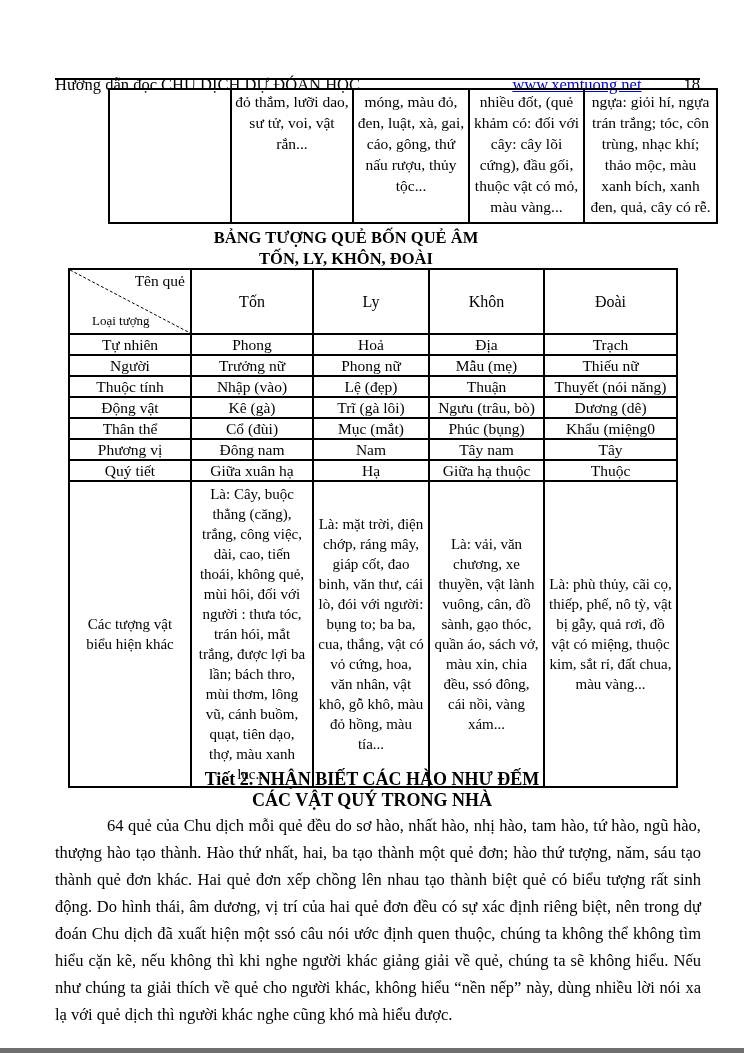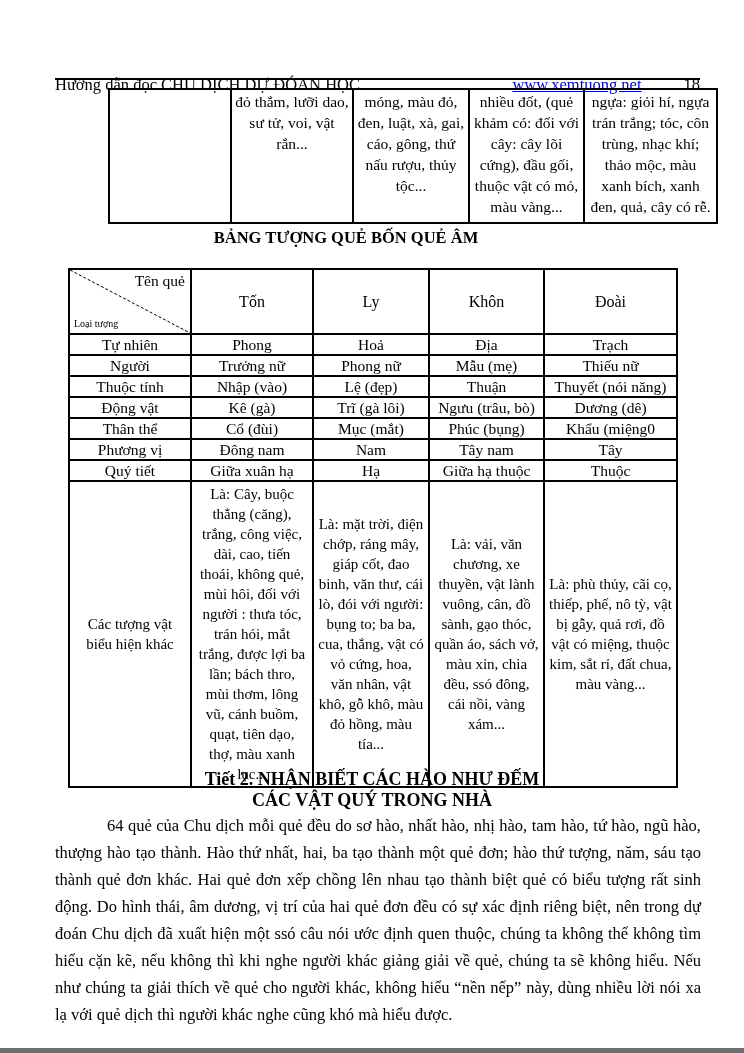--- a/index.html
+++ b/index.html
@@ -37,21 +37,21 @@
   .main-table { position: absolute; left: 68px; top: 268px; width: 608px; }
   .main-table td { padding: 0 3px; }
   .main-table .hdr-row td { height: 65px; font-size: 16px; }
   .main-table .data-row td { height: 17px; line-height: 19px; }
   .main-table .detail-row td { height: 285px; vertical-align: middle; line-height: 20px; font-size: 15px; padding: 2px 4px; }
   .main-table .detail-row td.col-ton { vertical-align: top; border-radius: 31px; }
 
   .corner-cell { position: relative; padding: 0; }
   .corner-cell svg { position: absolute; left: 0; top: 0; width: 100%; height: 100%; }
   .corner-top { position: absolute; top: 2px; right: 5px; font-size: 15.5px; }
-  .corner-bottom { position: absolute; bottom: 4px; left: 4px; font-size: 10px; }
+  .corner-bottom { position: absolute; bottom: 4px; left: 22px; font-size: 13px; }
 
   .section-title {
     position: absolute; left: 0; top: 769px; width: 744px;
     text-align: center; font-weight: bold; font-size: 18px; line-height: 21px;
   }
   .body-paragraph {
     position: absolute; left: 55px; top: 812px; width: 646px;
     font-size: 16.5px; line-height: 27px; text-align: justify; text-indent: 52px;
   }
   .bottom-bar {
@@ -83,20 +83,21 @@
     <td>đỏ thắm, lưỡi dao, sư tử, voi, vật rắn...</td>
     <td>móng, màu đỏ, đen, luật, xà, gai, cáo, gông, thứ nấu rượu, thủy tộc...</td>
     <td>nhiều đốt, (quẻ khảm có: đối với cây: cây lõi cứng), đầu gối, thuộc vật có mỏ, màu vàng...</td>
     <td>ngựa: giỏi hí, ngựa trán trắng; tóc, côn trùng, nhạc khí; thảo mộc, màu xanh bích, xanh đen, quả, cây có rễ.</td>
   </tr>
 </tbody>
   </table>
 
 <div class="block-title">
   <div>BẢNG TƯỢNG QUẺ BỐN QUẺ ÂM</div>
+  <div>TỐN, LY, KHÔN, ĐOÀI</div>
 </div>
 
 <table class="main-table">
   <colgroup>
       <col style="width:122px">
       <col style="width:122px">
       <col style="width:116px">
       <col style="width:115px">
       <col style="width:133px">
     </colgroup>

